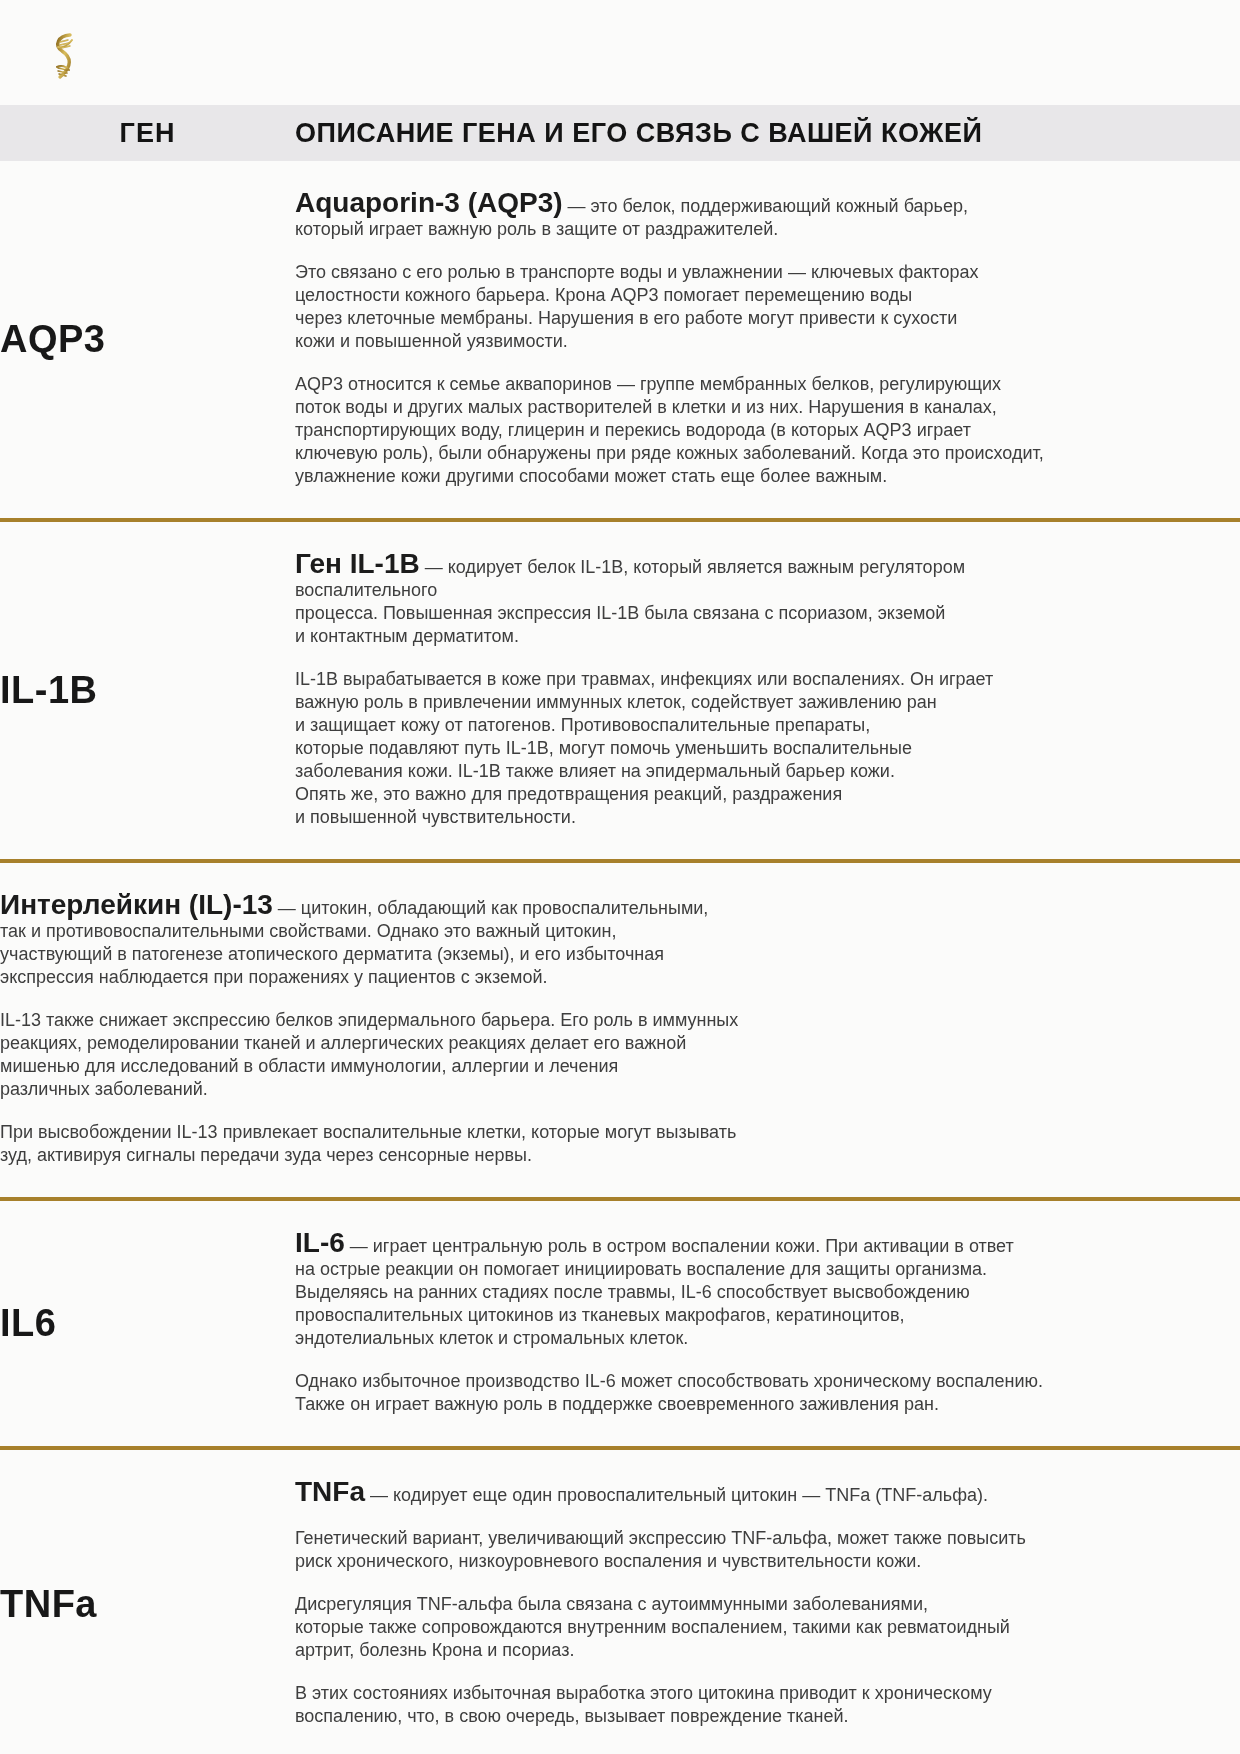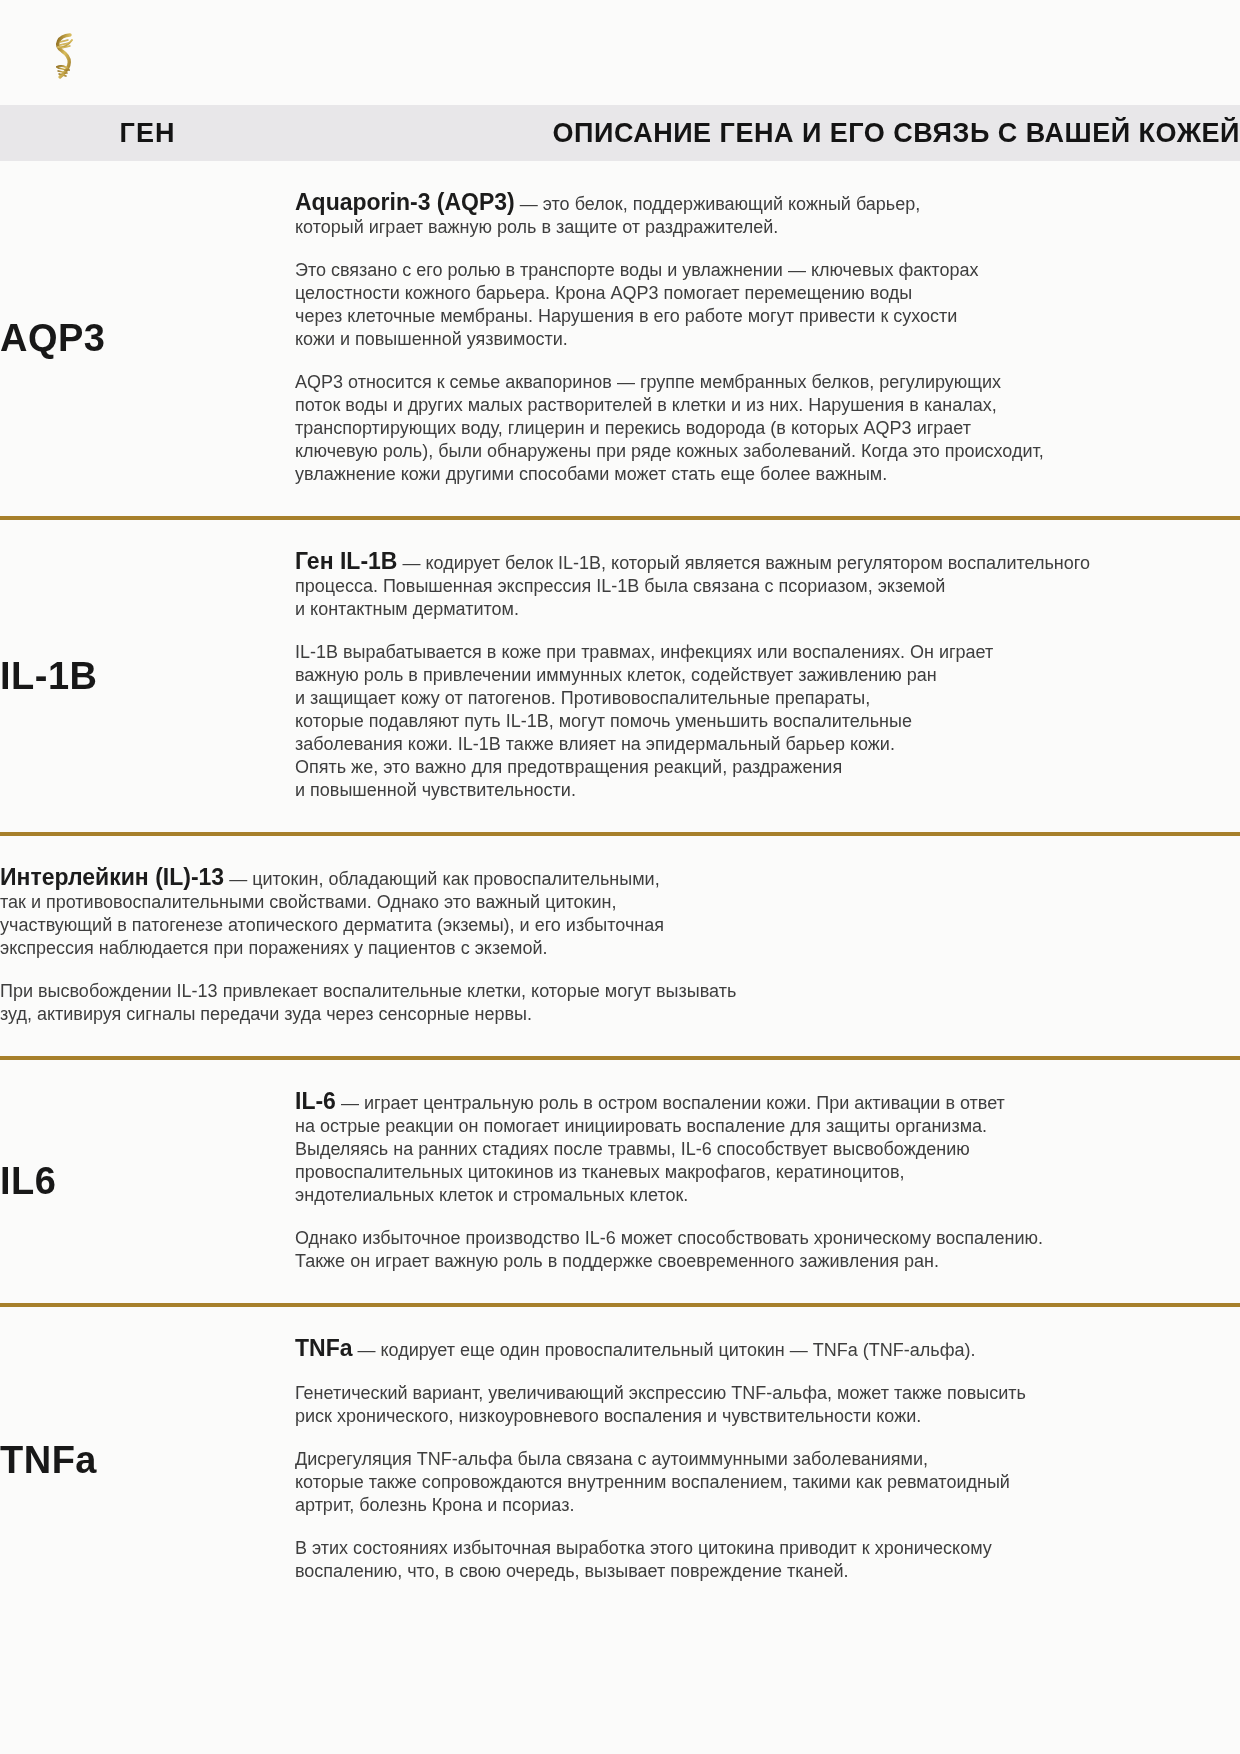--- a/index.html
+++ b/index.html
@@ -31,21 +31,20 @@
     font-weight: 700;
     letter-spacing: 1px;
     color: #141414;
   }
   .header-desc-cell {
     flex: 1;
     font-size: 27px;
     font-weight: 700;
     letter-spacing: 0.5px;
     color: #141414;
-    text-align: right;
   }
 
   .gene-row { display: flex; padding: 24px 0; }
   .gene-col {
     width: 295px;
     display: flex;
     align-items: center;
     flex-shrink: 0;
   }
   .gene-name {
@@ -57,21 +56,21 @@
   .desc-col { flex: 1; padding: 6px 48px 6px 0; max-width: 860px; }
   .desc-col p {
     white-space: pre-line;
     font-size: 18px;
     line-height: 23px;
     color: #3e3e3e;
     margin-bottom: 20px;
   }
   .desc-col p:last-child { margin-bottom: 0; }
   .desc-col strong {
-    font-size: 23px;
+    font-size: 28px;
     font-weight: 700;
     color: #1c1c1c;
   }
 
   .divider { height: 4px; background: #a7802b; width: 100%; }
 </style>
 </head>
 <body>
 
 <div class="page">
@@ -141,20 +140,24 @@
 и повышенной чувствительности.</p>
         </div>
       </section>
       <div class="divider"></div>
       <section class="gene-row">
         <div class="desc-col">
           <p><strong>Интерлейкин (IL)-13</strong> — цитокин, обладающий как провоспалительными,
 так и противовоспалительными свойствами. Однако это важный цитокин,
 участвующий в патогенезе атопического дерматита (экземы), и его избыточная
 экспрессия наблюдается при поражениях у пациентов с экземой.</p>
+          <p>IL-13 также снижает экспрессию белков эпидермального барьера. Его роль в иммунных
+реакциях, ремоделировании тканей и аллергических реакциях делает его важной
+мишенью для исследований в области иммунологии, аллергии и лечения
+различных заболеваний.</p>
           <p>При высвобождении IL-13 привлекает воспалительные клетки, которые могут вызывать
 зуд, активируя сигналы передачи зуда через сенсорные нервы.</p>
         </div>
       </section>
       <div class="divider"></div>
       <section class="gene-row">
         <div class="gene-col">
           <div class="gene-name">IL6</div>
         </div>
         <div class="desc-col">

